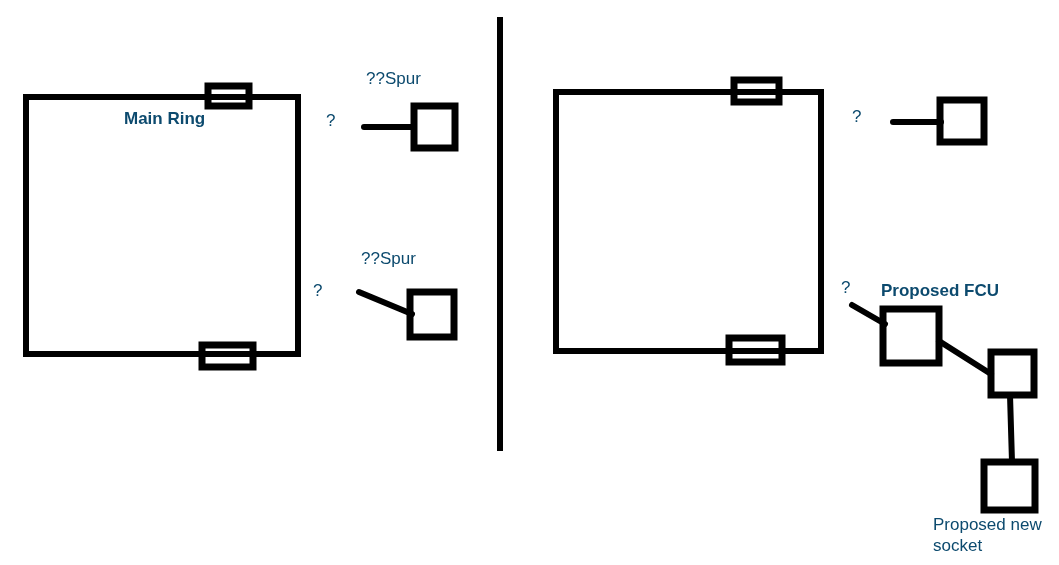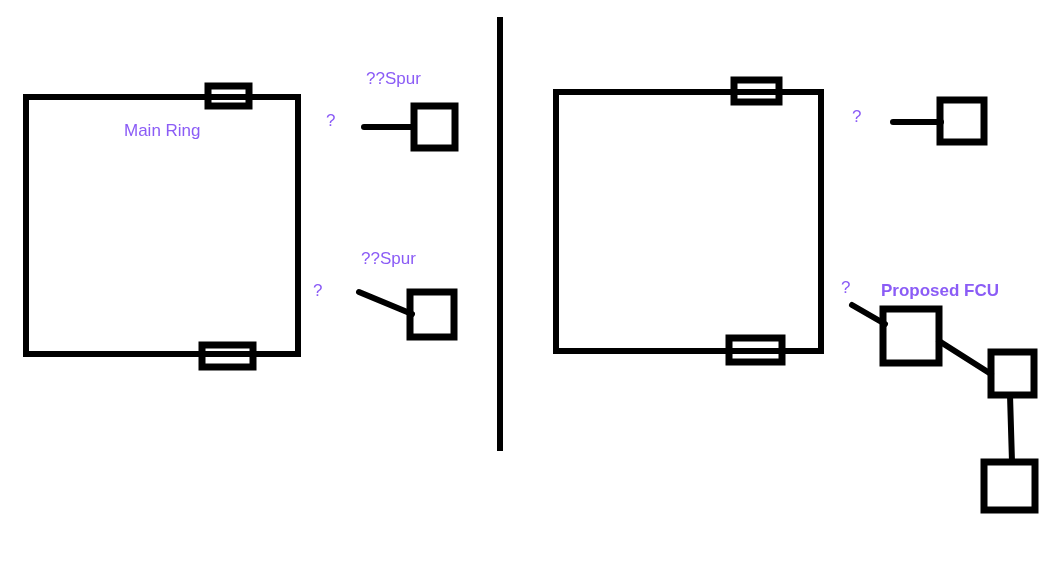--- a/index.html
+++ b/index.html
@@ -18,21 +18,21 @@
   }
   .diagram-svg {
     position: absolute;
     left: 0;
     top: 0;
   }
   .label {
     position: absolute;
     font-size: 17px;
     line-height: 21px;
-    color: #8b5cf6;
+    color: #0c4a6e;
     white-space: nowrap;
   }
   .label.wrap {
     white-space: normal;
   }
 </style>
 </head>
 <body>
 
 <div class="canvas">
@@ -59,27 +59,28 @@
     <rect x="940" y="100" width="44" height="42" fill="none" stroke="#000000" stroke-width="7"></rect>
 
     <line x1="852" y1="305" x2="885" y2="324" stroke="#000000" stroke-width="6" stroke-linecap="round"></line>
     <rect x="883" y="309" width="56" height="54" fill="none" stroke="#000000" stroke-width="7"></rect>
     <line x1="939" y1="341" x2="991" y2="374" stroke="#000000" stroke-width="6" stroke-linecap="round"></line>
     <rect x="991" y="352" width="43" height="43" fill="none" stroke="#000000" stroke-width="7"></rect>
     <line x1="1010" y1="395" x2="1012" y2="462" stroke="#000000" stroke-width="6" stroke-linecap="round"></line>
     <rect x="984" y="462" width="51" height="48" fill="none" stroke="#000000" stroke-width="7"></rect>
   </svg>
 
-  <div class="label" style="left:124px; top:120px;">Main Ring</div>
+  <div class="label" style="left:124px; top:108px;font-weight:bold;">Main Ring</div>
 
   <div class="label" style="left:366px; top:68px;">??Spur</div>
   <div class="label" style="left:326px; top:110px;">?</div>
 
   <div class="label" style="left:361px; top:248px;">??Spur</div>
   <div class="label" style="left:313px; top:280px;">?</div>
 
   <div class="label" style="left:852px; top:106px;">?</div>
 
   <div class="label" style="left:841px; top:277px;">?</div>
   <div class="label" style="left:881px; top:280px;font-weight:bold;">Proposed FCU</div>
 
+  <div class="label wrap" style="left:933px; top:514px; width:112px;">Proposed new socket</div>
 
 </div>
 
 </body></html>

